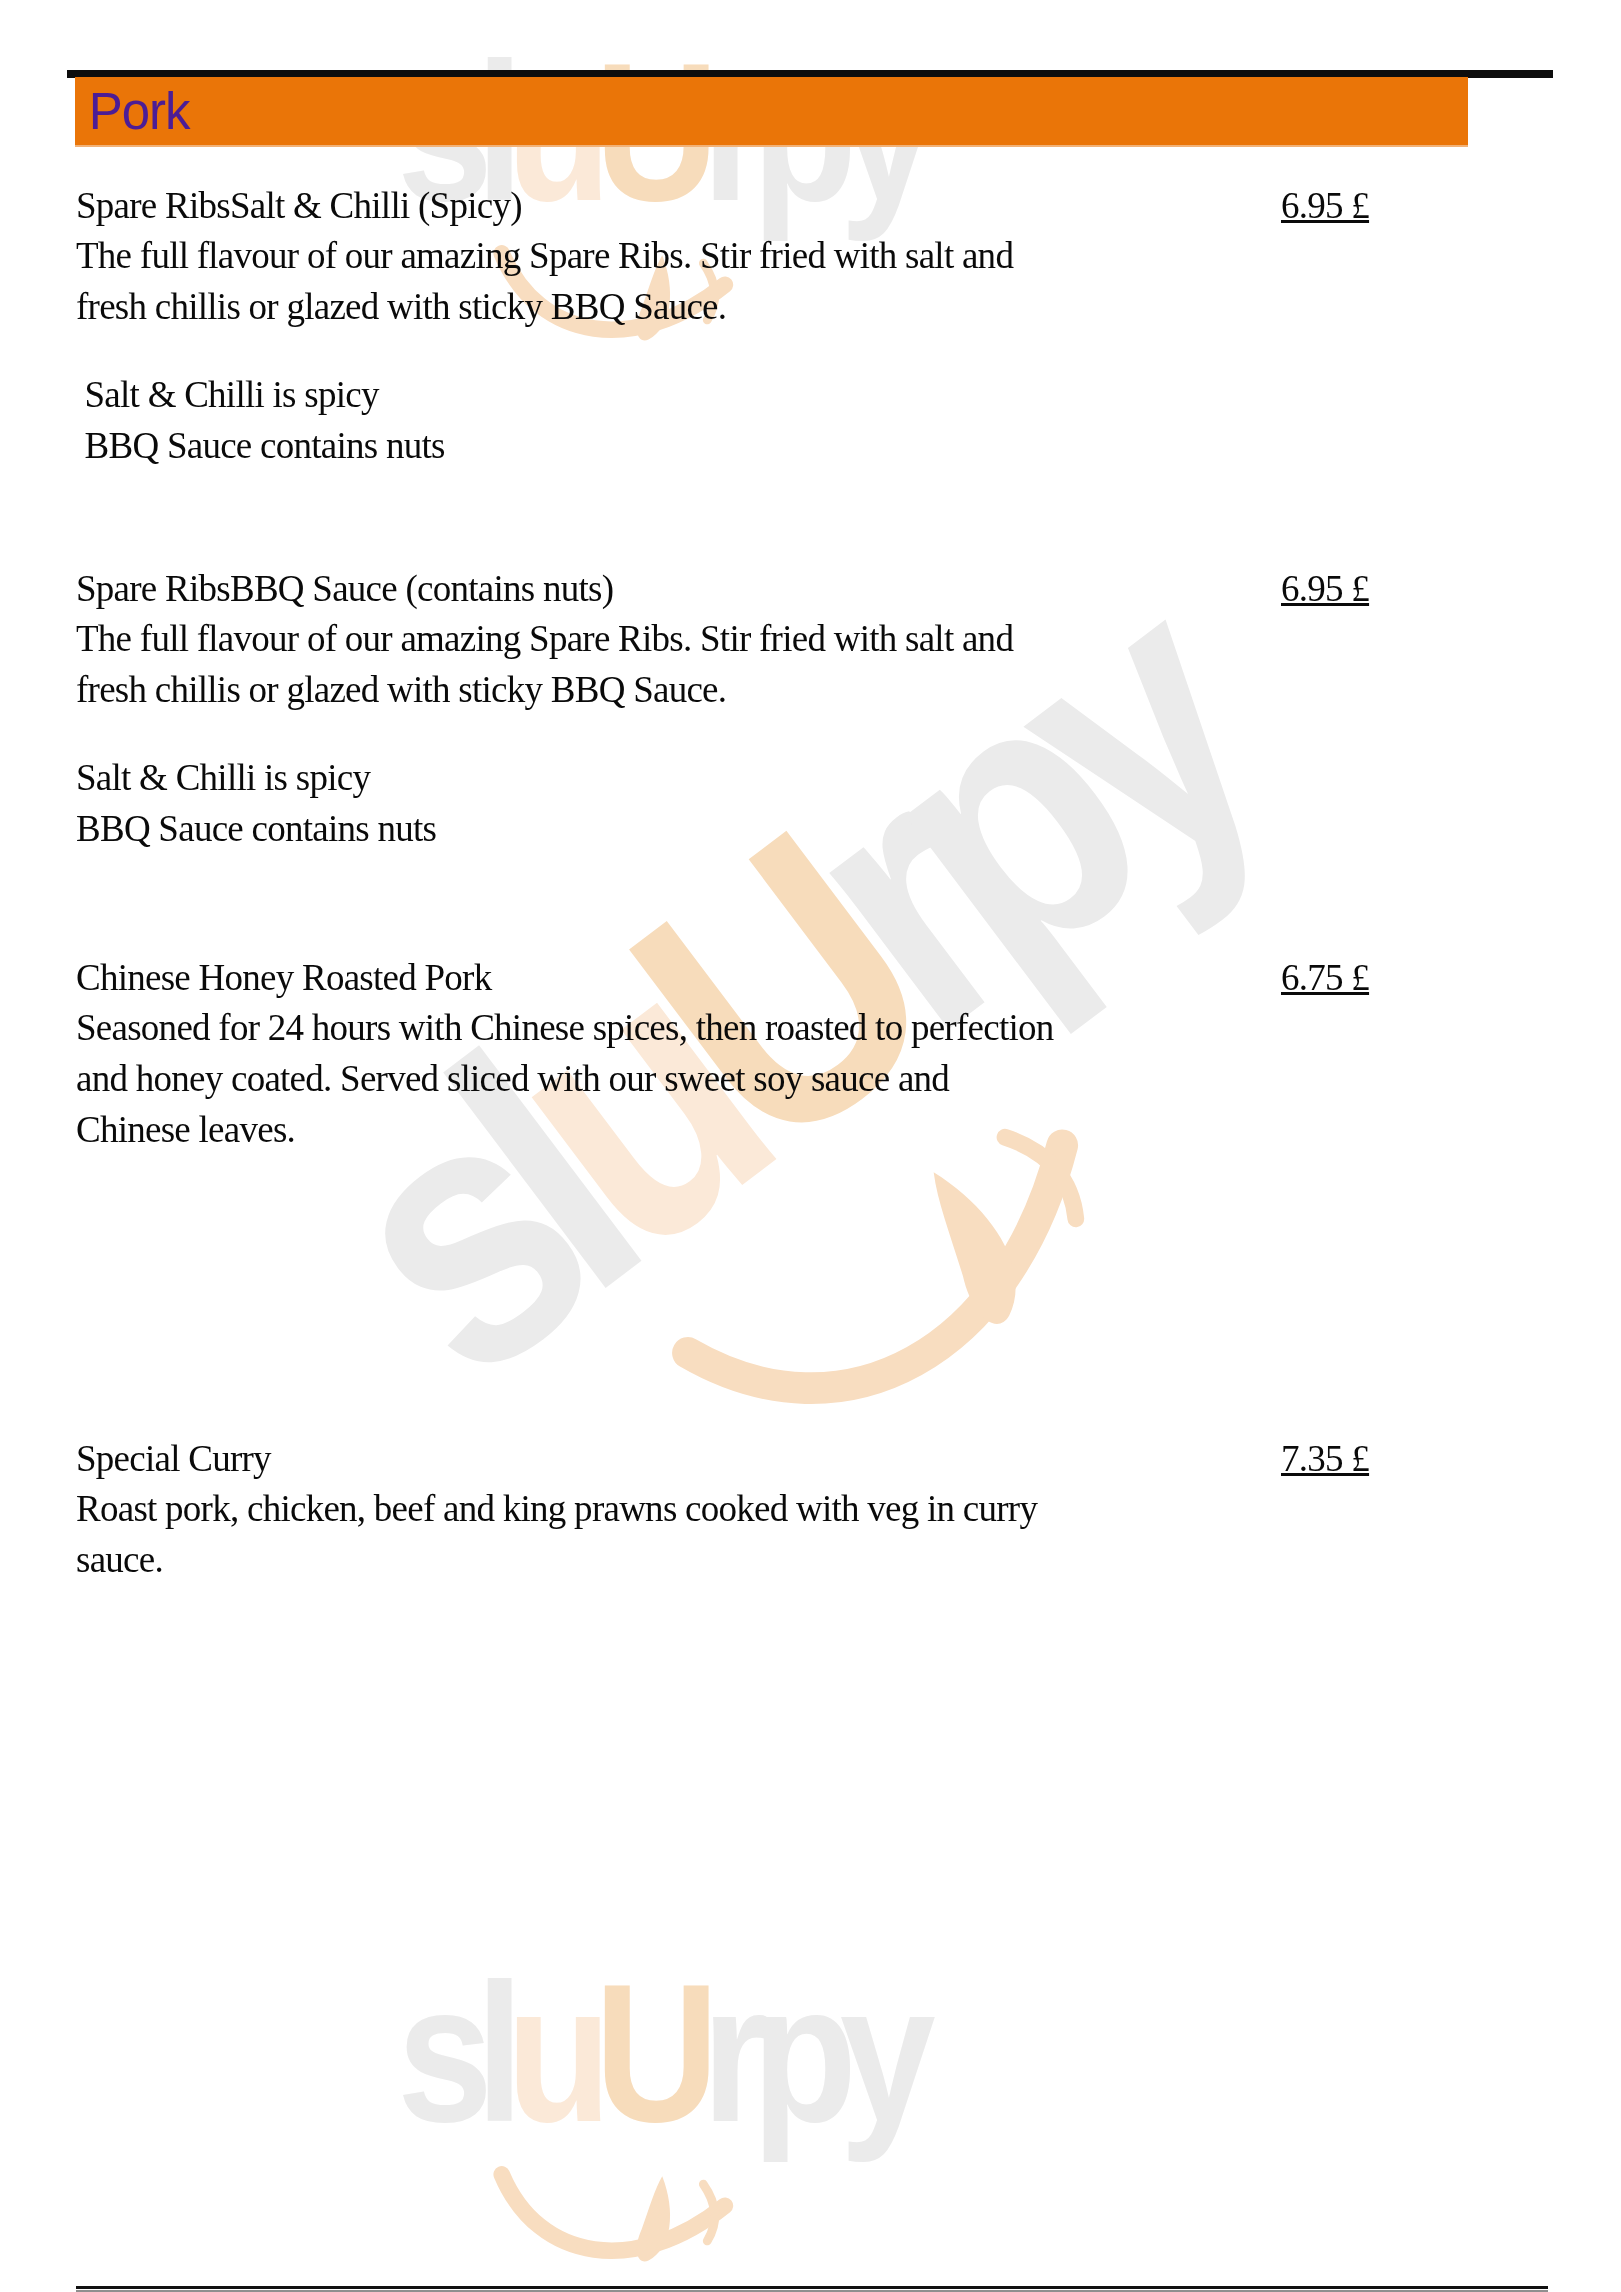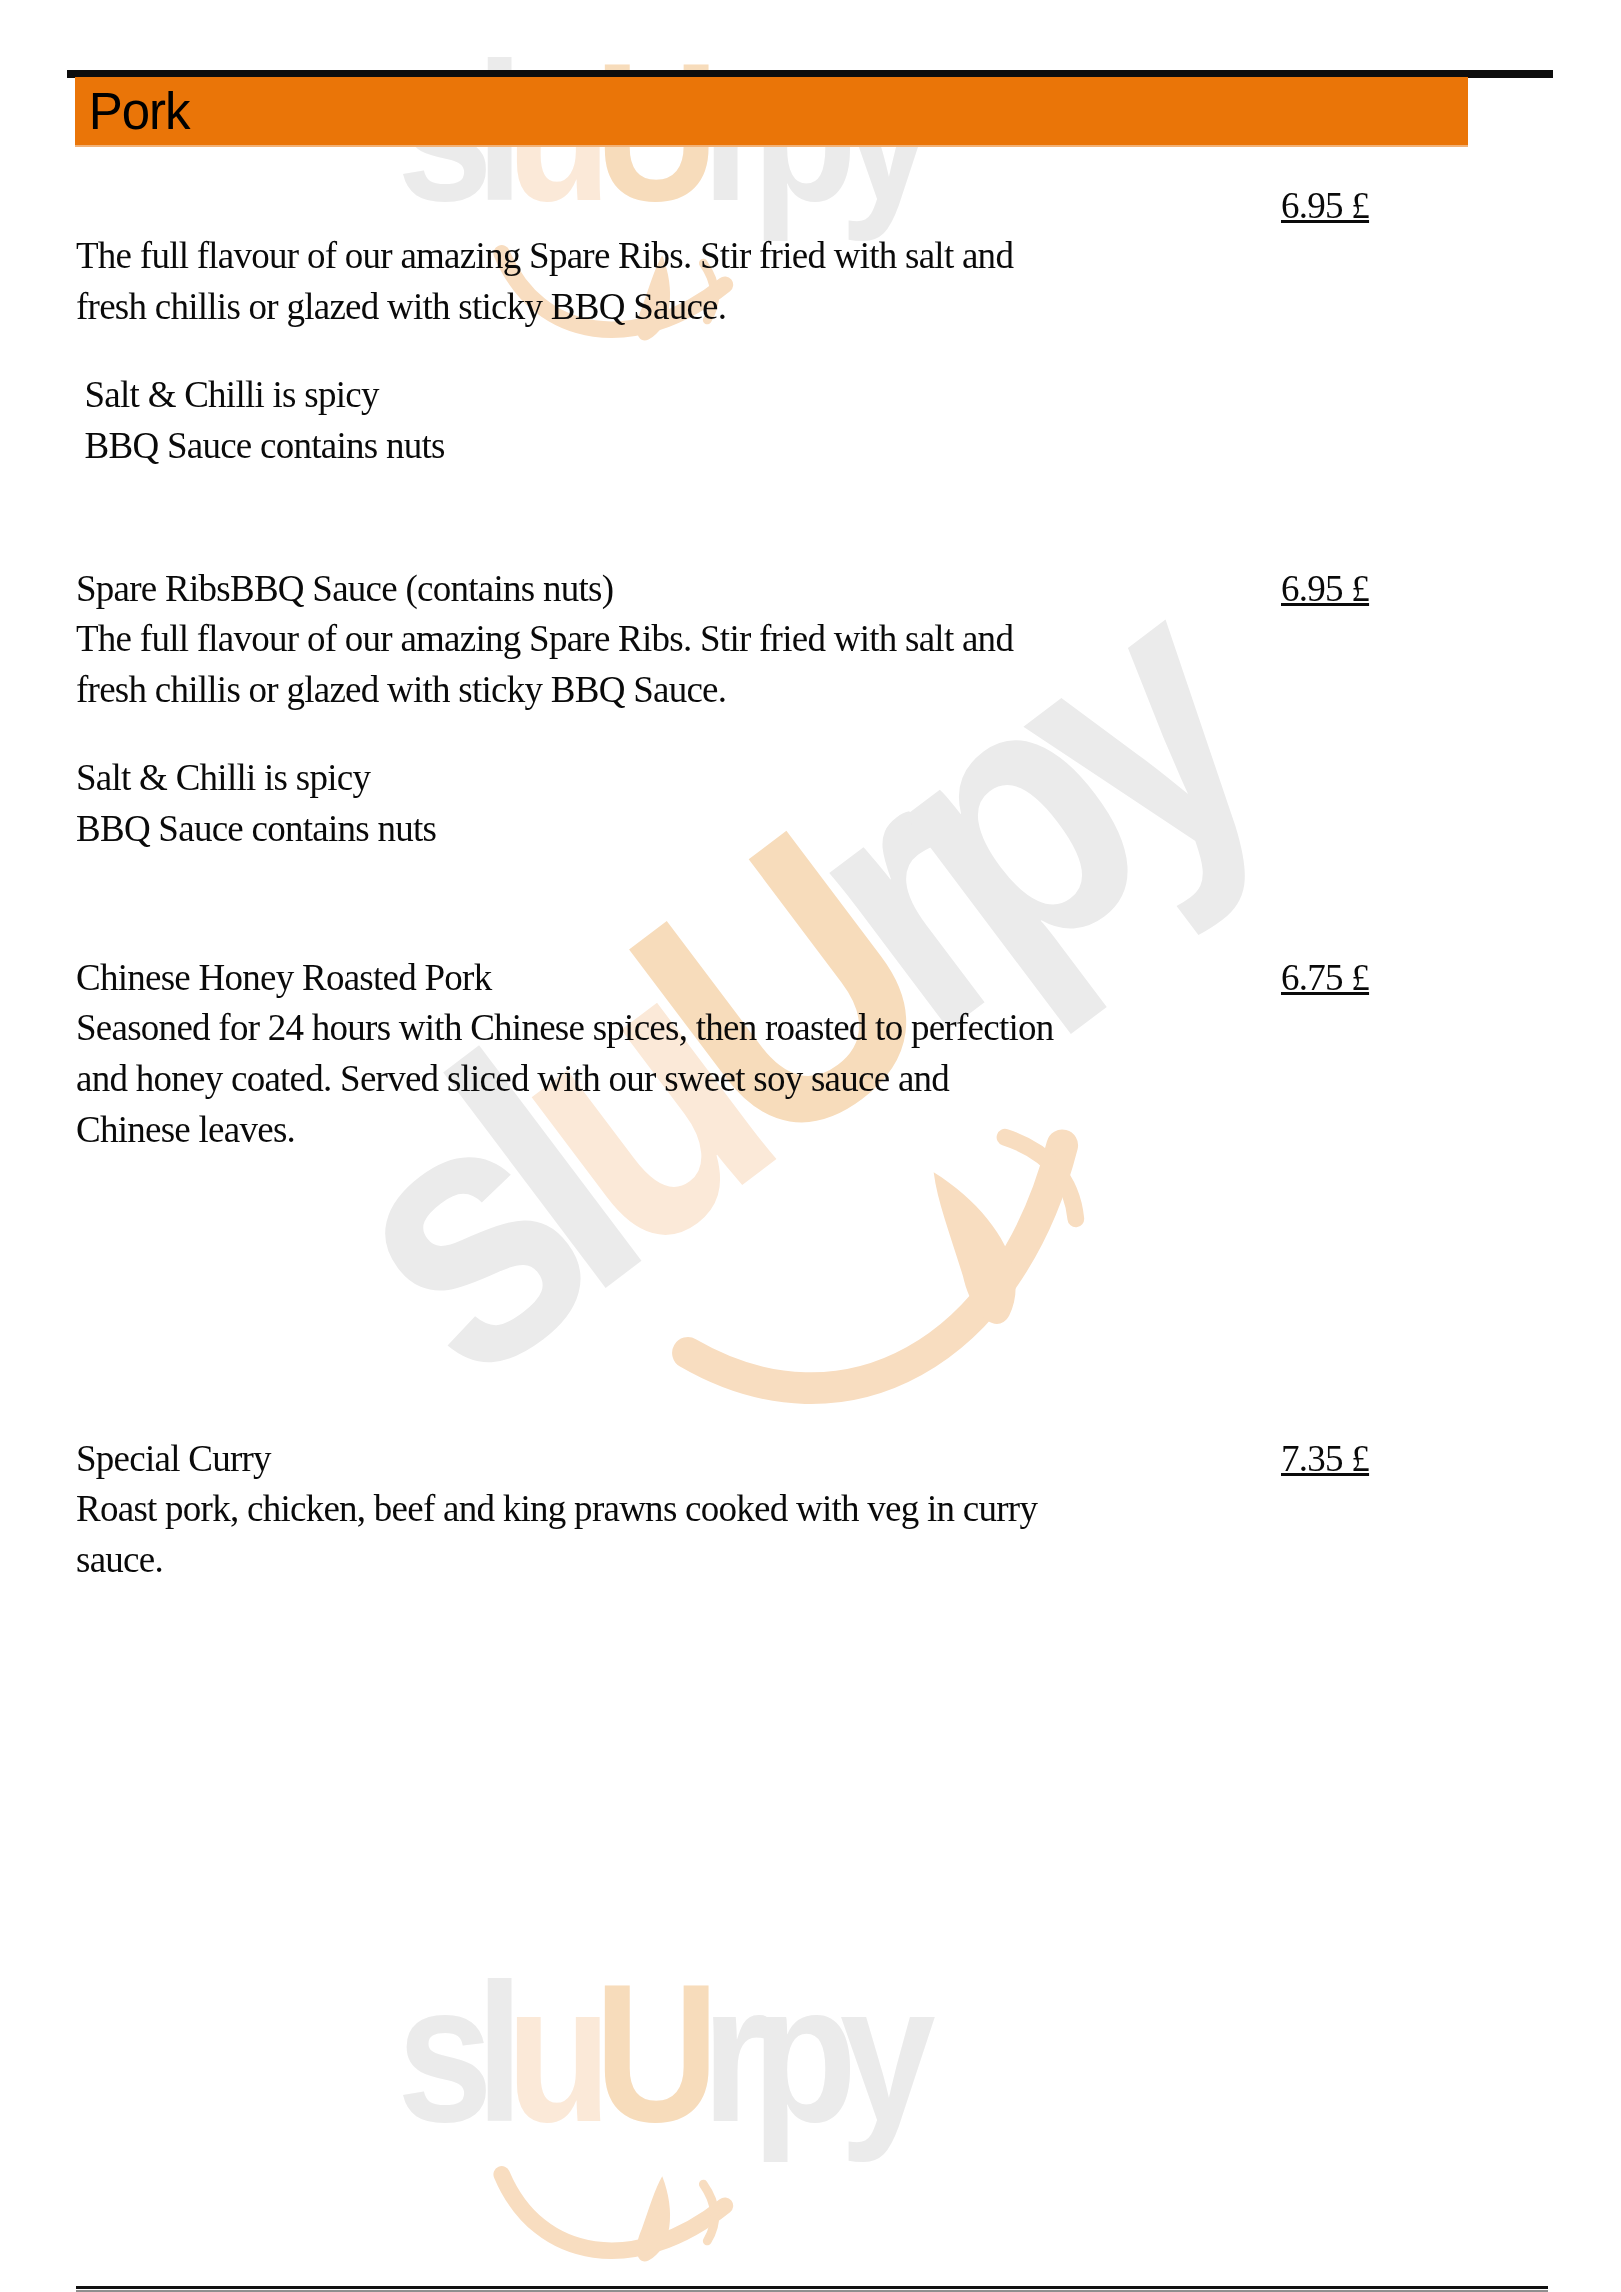--- a/index.html
+++ b/index.html
@@ -87,27 +87,28 @@
     </div>
     <svg class="wm-swoosh" viewBox="0 0 280 140">
       <path d="M12,28 C50,118 150,132 240,60" fill="none" stroke-width="17" stroke-linecap="round" style="stroke: rgb(248, 221, 192);"></path>
       <path d="M176,30 C190,66 186,104 162,116 C150,121 146,104 155,84 C163,62 168,44 176,30 Z" style="fill: rgb(248, 221, 192);"></path>
       <path d="M218,38 C232,58 233,78 222,96" fill="none" stroke-width="9" stroke-linecap="round" style="stroke: rgb(248, 221, 192);"></path>
     </svg>
   </div>
 
   <div class="topbar" style="background: rgb(13, 13, 13);"></div>
   <div class="orangebar" style="background: rgb(234, 117, 8);">
-    <span style="color: #000000;">Pork</span>
+    <span style="color: #4c1d95;">Pork</span>
   </div>
 
   <div class="menu">
 
     <div class="item" style="top:181px;">
       <div class="name-row">
+        <span class="item-name">Spare RibsSalt &amp; Chilli (Spicy)</span>
         <span class="item-price">6.95 £</span>
       </div>
       <div class="item-desc">The full flavour of our amazing Spare Ribs. Stir fried with salt and
 fresh chillis or glazed with sticky BBQ Sauce.</div>
       <div class="item-notes"> Salt &amp; Chilli is spicy
  BBQ Sauce contains nuts</div>
     </div>
 
     <div class="item" style="top:564px;">
       <div class="name-row">

